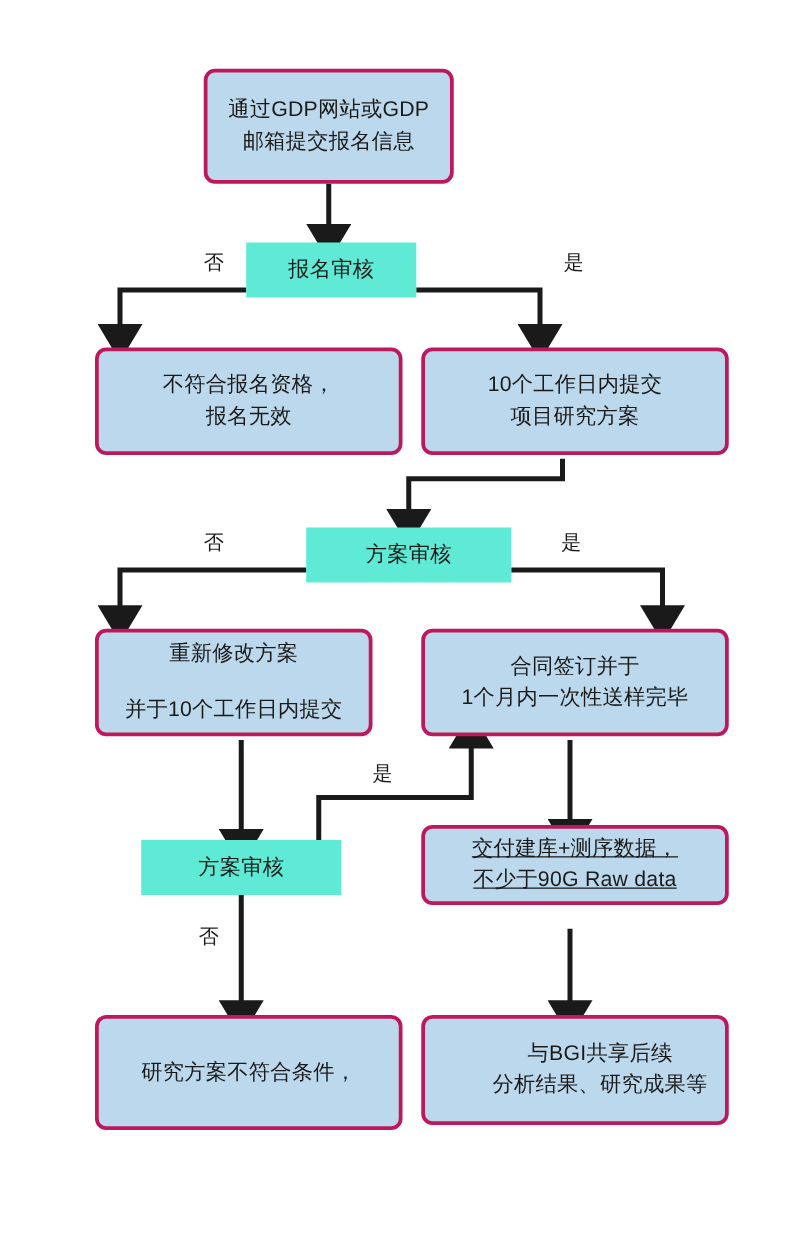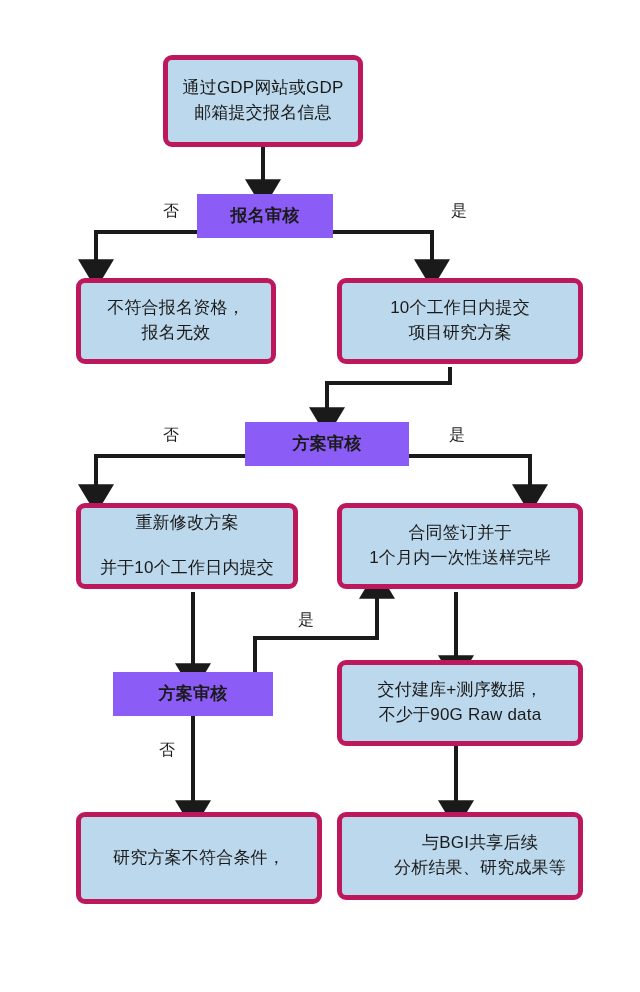--- a/index.html
+++ b/index.html
@@ -33,30 +33,29 @@
     flex-direction: column;
     align-items: center;
     justify-content: center;
     text-align: center;
     color: #1a1a1a;
     line-height: 1.45;
     letter-spacing: 0.2px;
   }
   .node-process {
     background: #bcd8ec;
-    border: 5px solid #be185d;
+    border: 3px solid #be185d;
     border-radius: 9px;
     font-size: 17px;
   }
   .node-decision {
-    background: #8b5cf6;
+    background: #5eead4;
     border: none;
     border-radius: 0;
     font-size: 17px;
-    font-weight: bold;
   }
   .node-line {
     display: block;
     white-space: nowrap;
   }
   .edge-label {
     position: absolute;
     font-size: 16px;
     color: #1a1a1a;
     line-height: 1;
@@ -122,21 +121,21 @@
 
   <div class="node-box node-process" style="left:163px; top:55px; width:200px; height:92px;">
     <span class="node-line">通过GDP网站或GDP</span>
     <span class="node-line">邮箱提交报名信息</span>
   </div>
 
   <div class="node-box node-decision" style="left:197px; top:194px; width:136px; height:44px;">
     <span class="node-line">报名审核</span>
   </div>
 
-  <div class="node-box node-process" style="left:76px; top:278px; width:200px; height:86px;">
+  <div class="node-box node-process" style="left:76px; top:278px; width:246px; height:86px;">
     <span class="node-line">不符合报名资格，</span>
     <span class="node-line">报名无效</span>
   </div>
 
   <div class="node-box node-process" style="left:337px; top:278px; width:246px; height:86px;">
     <span class="node-line">10个工作日内提交</span>
     <span class="node-line">项目研究方案</span>
   </div>
 
   <div class="node-box node-decision" style="left:245px; top:422px; width:164px; height:44px;">
@@ -150,21 +149,21 @@
 
   <div class="node-box node-process" style="left:337px; top:503px; width:246px; height:86px;">
     <span class="node-line">合同签订并于</span>
     <span class="node-line">1个月内一次性送样完毕</span>
   </div>
 
   <div class="node-box node-decision" style="left:113px; top:672px; width:160px; height:44px;">
     <span class="node-line">方案审核</span>
   </div>
 
-  <div class="node-box node-process" style="left:337px; top:660px; width:246px; height:86px;">
+  <div class="node-box node-process" style="left:337px; top:660px; width:246px; height:64px;text-decoration:underline;">
     <span class="node-line">交付建库+测序数据，</span>
     <span class="node-line">不少于90G Raw data</span>
   </div>
 
   <div class="node-box node-process" style="left:76px; top:812px; width:246px; height:92px;">
     <span class="node-line">研究方案不符合条件，</span>
   </div>
 
   <div class="node-box node-process" style="left:337px; top:812px; width:246px; height:88px;padding-left:40px;">
     <span class="node-line">与BGI共享后续</span>

